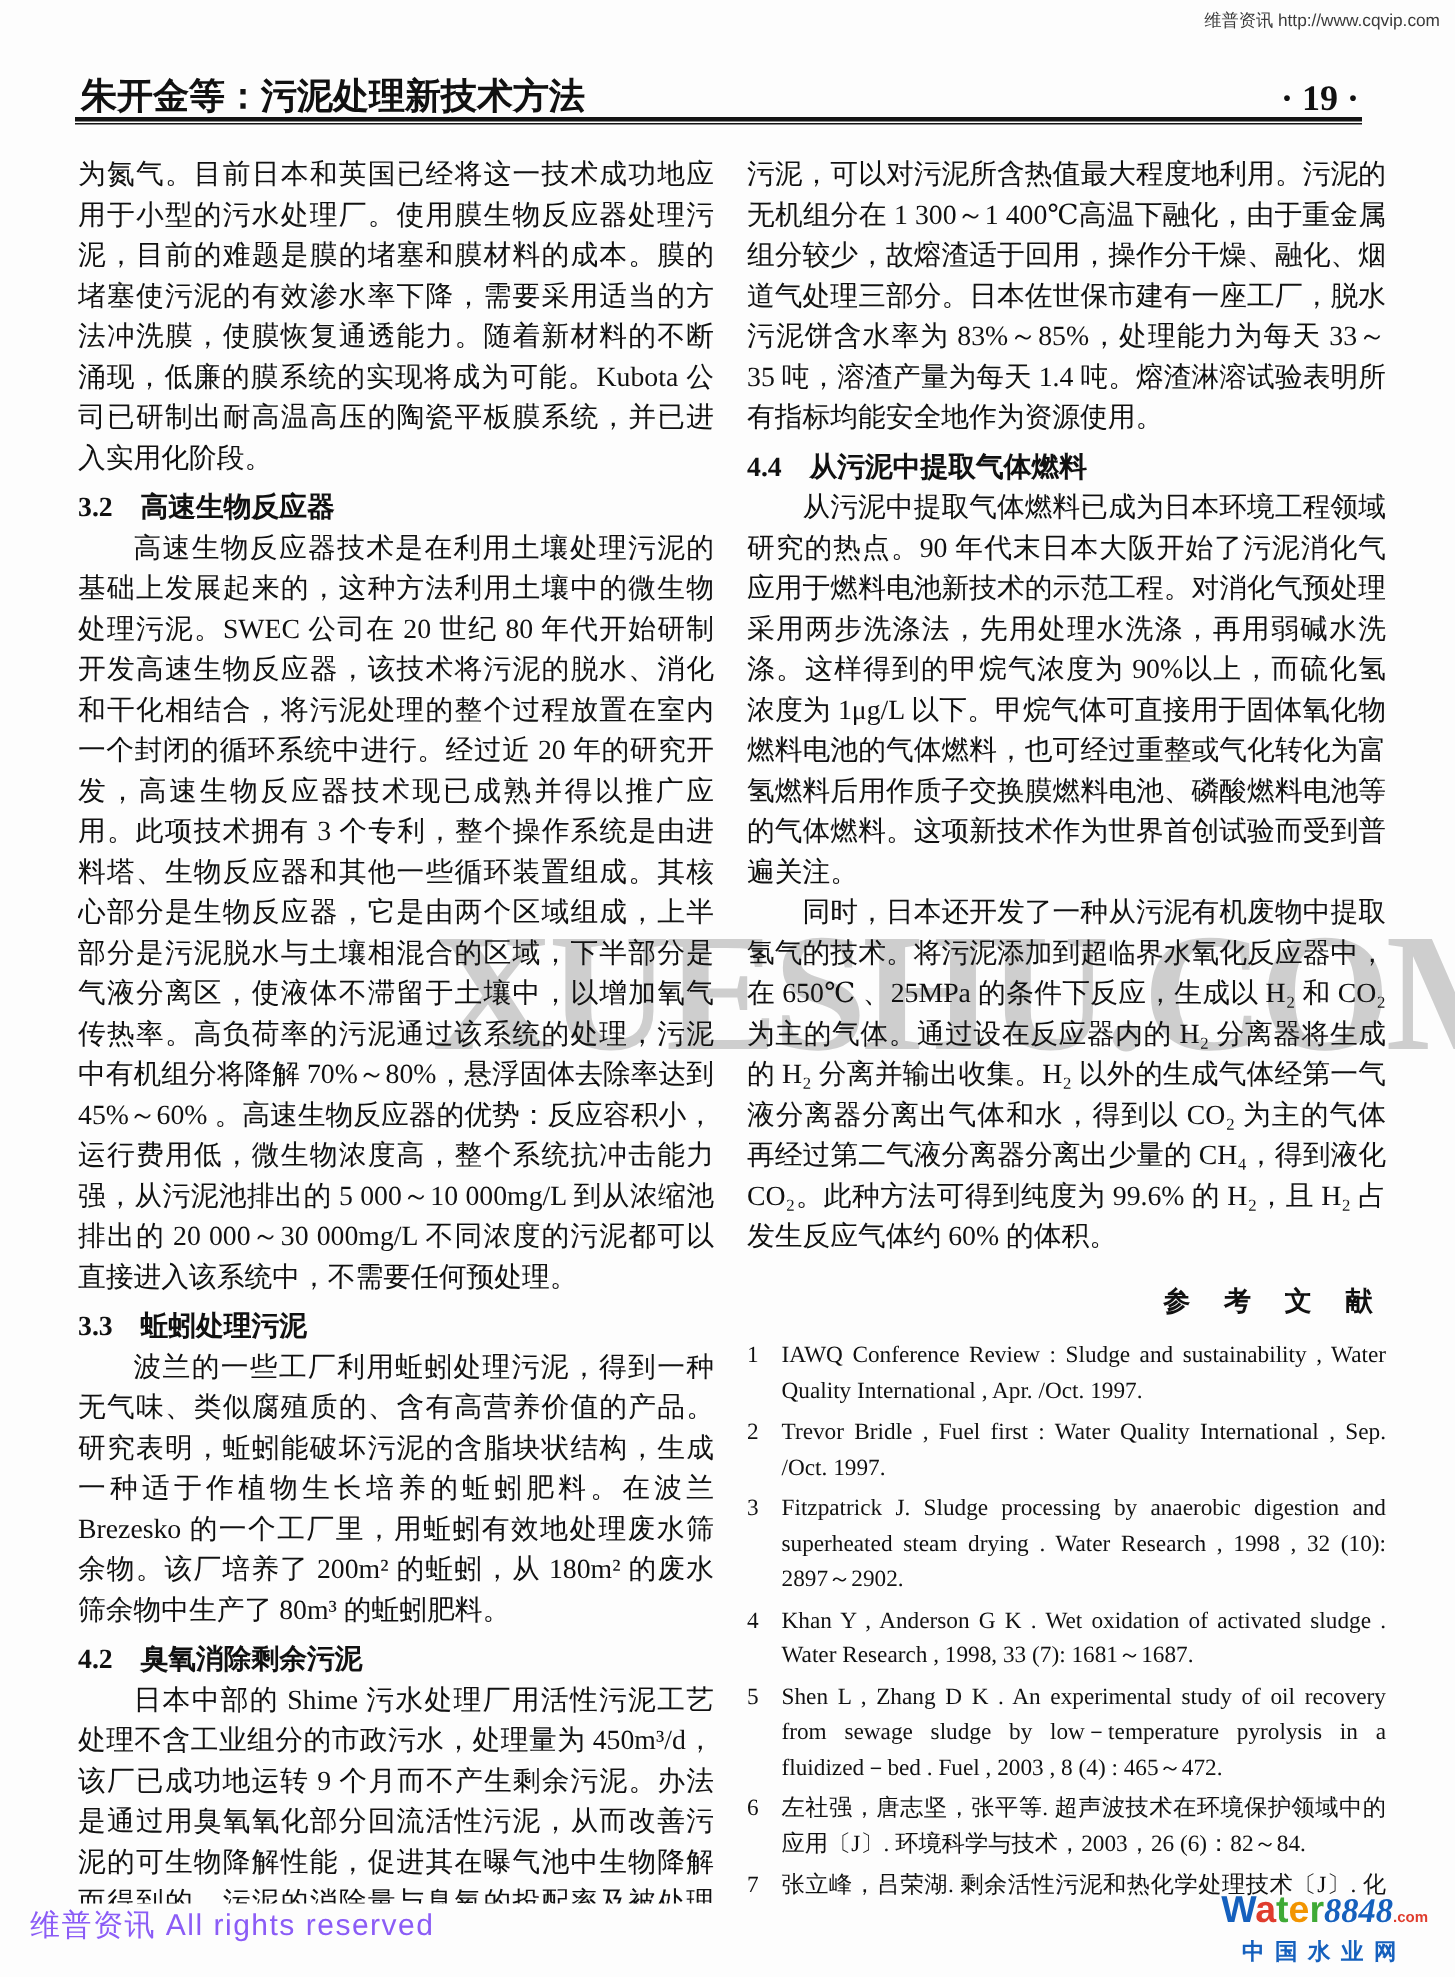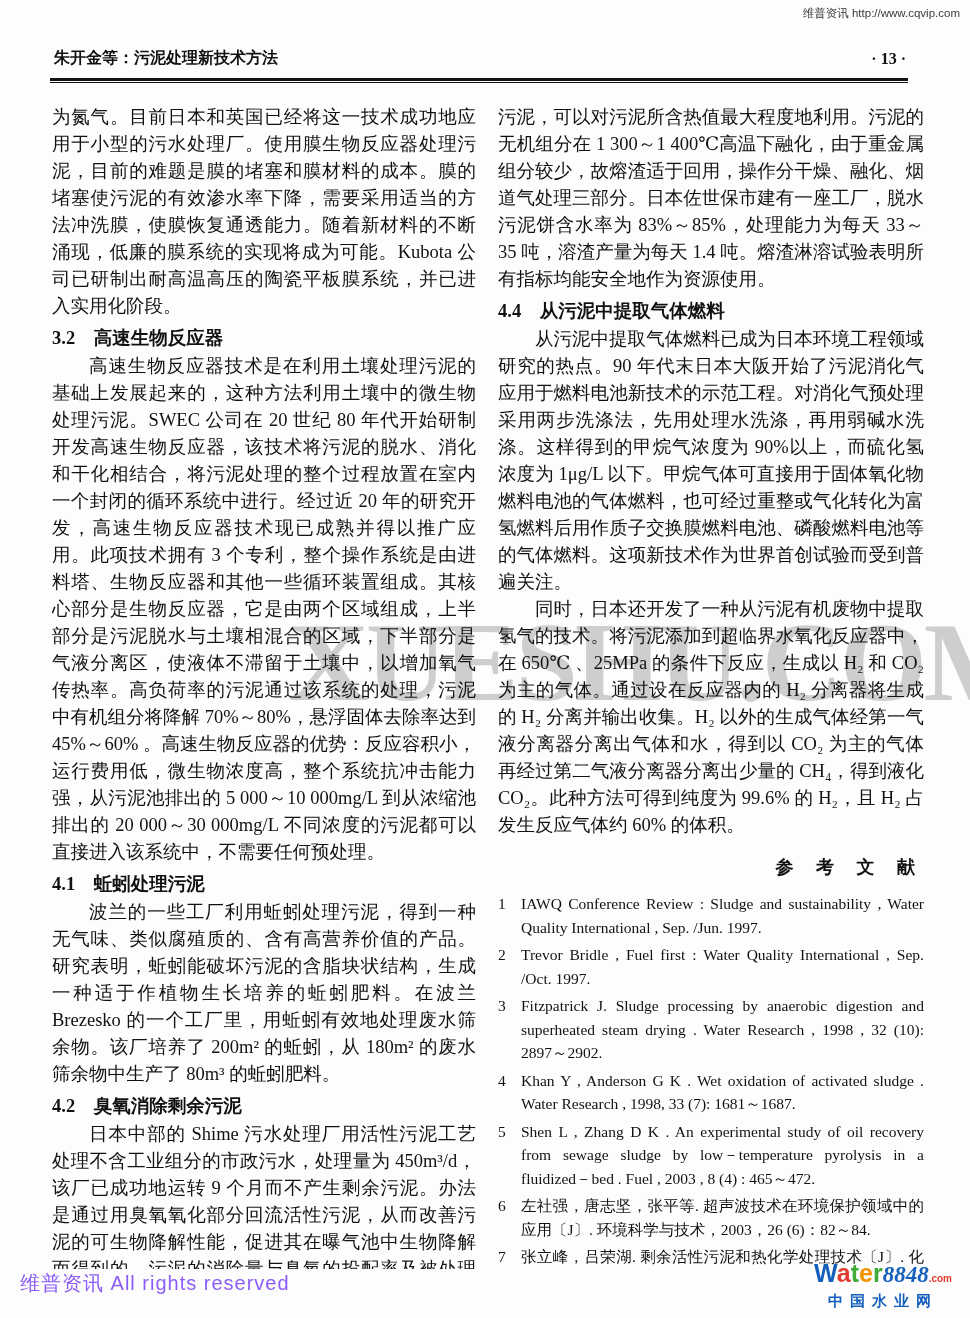--- a/index.html
+++ b/index.html
@@ -1,21 +1,21 @@
 <!DOCTYPE html>
 <html><head>
 <meta charset="utf-8">
 <style>
   html,body{margin:0;padding:0;background:#e8e8e8;}
   .page{position:relative;width:970px;height:1318px;background:#fdfdfd;margin:0 auto;overflow:hidden;
         font-family:"Liberation Serif","DejaVu Serif",serif;color:#111;}
   .cqvip-top{position:absolute;top:6px;right:10px;font-size:11.5px;color:#3a3a3a;
              font-family:"Liberation Sans","DejaVu Sans",sans-serif;}
   .running-head{position:absolute;left:54px;top:48px;width:852px;display:flex;
-                justify-content:space-between;align-items:center;font-weight:bold;font-size:16px;}
+                justify-content:space-between;align-items:flex-end;font-weight:bold;font-size:24px;}
   .head-rule{position:absolute;left:50px;top:78px;width:858px;border-top:3px solid #141414;}
   .head-rule:after{content:"";display:block;border-top:1px solid #141414;margin-top:1px;}
   .watermark-center{position:absolute;left:288px;top:598px;z-index:1;font-size:112px;font-weight:bold;
                     color:#8f8f8f;opacity:.42;letter-spacing:-3px;white-space:nowrap;
                     font-family:"Liberation Serif","DejaVu Serif",serif;}
   .col{position:absolute;top:104px;z-index:2;height:1165px;overflow:hidden;}
   .col.left{left:52px;width:424px;}
   .col.right{left:498px;width:426px;}
   .col p{margin:0;font-size:18.5px;line-height:27px;text-align:justify;text-indent:2em;}
   .col p.noindent{text-indent:0;}
@@ -38,48 +38,48 @@
 </style>
 </head>
 <body>
 
 <div class="page">
 
   <div class="cqvip-top">维普资讯 http://www.cqvip.com</div>
 
   <div class="running-head">
     <span>朱开金等：污泥处理新技术方法</span>
-    <span>· 13 ·</span>
+    <span>· 19 ·</span>
   </div>
   <div class="head-rule"></div>
 
   <div class="watermark-center">XUESHU.COM</div>
 
   <div class="col left">
     <p class="noindent">为氮气。目前日本和英国已经将这一技术成功地应用于小型的污水处理厂。使用膜生物反应器处理污泥，目前的难题是膜的堵塞和膜材料的成本。膜的堵塞使污泥的有效渗水率下降，需要采用适当的方法冲洗膜，使膜恢复通透能力。随着新材料的不断涌现，低廉的膜系统的实现将成为可能。Kubota 公司已研制出耐高温高压的陶瓷平板膜系统，并已进入实用化阶段。</p>
     <h3>3.2　高速生物反应器</h3>
     <p>高速生物反应器技术是在利用土壤处理污泥的基础上发展起来的，这种方法利用土壤中的微生物处理污泥。SWEC 公司在 20 世纪 80 年代开始研制开发高速生物反应器，该技术将污泥的脱水、消化和干化相结合，将污泥处理的整个过程放置在室内一个封闭的循环系统中进行。经过近 20 年的研究开发，高速生物反应器技术现已成熟并得以推广应用。此项技术拥有 3 个专利，整个操作系统是由进料塔、生物反应器和其他一些循环装置组成。其核心部分是生物反应器，它是由两个区域组成，上半部分是污泥脱水与土壤相混合的区域，下半部分是气液分离区，使液体不滞留于土壤中，以增加氧气传热率。高负荷率的污泥通过该系统的处理，污泥中有机组分将降解 70%～80%，悬浮固体去除率达到 45%～60% 。高速生物反应器的优势：反应容积小，运行费用低，微生物浓度高，整个系统抗冲击能力强，从污泥池排出的 5 000～10 000mg/L 到从浓缩池排出的 20 000～30 000mg/L 不同浓度的污泥都可以直接进入该系统中，不需要任何预处理。</p>
-    <h3>4.1　蚯蚓处理污泥</h3>
+    <h3>3.3　蚯蚓处理污泥</h3>
     <p>波兰的一些工厂利用蚯蚓处理污泥，得到一种无气味、类似腐殖质的、含有高营养价值的产品。研究表明，蚯蚓能破坏污泥的含脂块状结构，生成一种适于作植物生长培养的蚯蚓肥料。在波兰 Brezesko 的一个工厂里，用蚯蚓有效地处理废水筛余物。该厂培养了 200m² 的蚯蚓，从 180m² 的废水筛余物中生产了 80m³ 的蚯蚓肥料。</p>
     <h3>4.2　臭氧消除剩余污泥</h3>
     <p>日本中部的 Shime 污水处理厂用活性污泥工艺处理不含工业组分的市政污水，处理量为 450m³/d，该厂已成功地运转 9 个月而不产生剩余污泥。办法是通过用臭氧氧化部分回流活性污泥，从而改善污泥的可生物降解性能，促进其在曝气池中生物降解而得到的。污泥的消除量与臭氧的投配率及被处理的污泥量成正比，臭氧投配率为 0.034kgO₃/kgSS，处理的污泥体积相当于传统工艺产生的剩余污泥量的 4 倍。</p>
 
   </div>
 
   <div class="col right">
     <p class="noindent">污泥，可以对污泥所含热值最大程度地利用。污泥的无机组分在 1 300～1 400℃高温下融化，由于重金属组分较少，故熔渣适于回用，操作分干燥、融化、烟道气处理三部分。日本佐世保市建有一座工厂，脱水污泥饼含水率为 83%～85%，处理能力为每天 33～35 吨，溶渣产量为每天 1.4 吨。熔渣淋溶试验表明所有指标均能安全地作为资源使用。</p>
     <h3>4.4　从污泥中提取气体燃料</h3>
     <p>从污泥中提取气体燃料已成为日本环境工程领域研究的热点。90 年代末日本大阪开始了污泥消化气应用于燃料电池新技术的示范工程。对消化气预处理采用两步洗涤法，先用处理水洗涤，再用弱碱水洗涤。这样得到的甲烷气浓度为 90%以上，而硫化氢浓度为 1μg/L 以下。甲烷气体可直接用于固体氧化物燃料电池的气体燃料，也可经过重整或气化转化为富氢燃料后用作质子交换膜燃料电池、磷酸燃料电池等的气体燃料。这项新技术作为世界首创试验而受到普遍关注。</p>
     <p>同时，日本还开发了一种从污泥有机废物中提取氢气的技术。将污泥添加到超临界水氧化反应器中，在 650℃ 、25MPa 的条件下反应，生成以 H₂ 和 CO₂ 为主的气体。通过设在反应器内的 H₂ 分离器将生成的 H₂ 分离并输出收集。H₂ 以外的生成气体经第一气液分离器分离出气体和水，得到以 CO₂ 为主的气体再经过第二气液分离器分离出少量的 CH₄，得到液化 CO₂。此种方法可得到纯度为 99.6% 的 H₂，且 H₂ 占发生反应气体约 60% 的体积。</p>
 
     <div class="ref-head">参 考 文 献</div>
 
     <div class="ref">
       <span class="ref-no">1</span>
-      <span class="ref-text">IAWQ Conference Review : Sludge and sustainability , Water Quality International , Sep. /Jun. 1997.</span>
+      <span class="ref-text">IAWQ Conference Review : Sludge and sustainability , Water Quality International , Apr. /Oct. 1997.</span>
     </div>
     <div class="ref">
       <span class="ref-no">2</span>
       <span class="ref-text">Trevor Bridle , Fuel first : Water Quality International , Sep. /Oct. 1997.</span>
     </div>
     <div class="ref">
       <span class="ref-no">3</span>
       <span class="ref-text">Fitzpatrick J. Sludge processing by anaerobic digestion and superheated steam drying . Water Research , 1998 , 32 (10): 2897～2902.</span>
     </div>
     <div class="ref">

